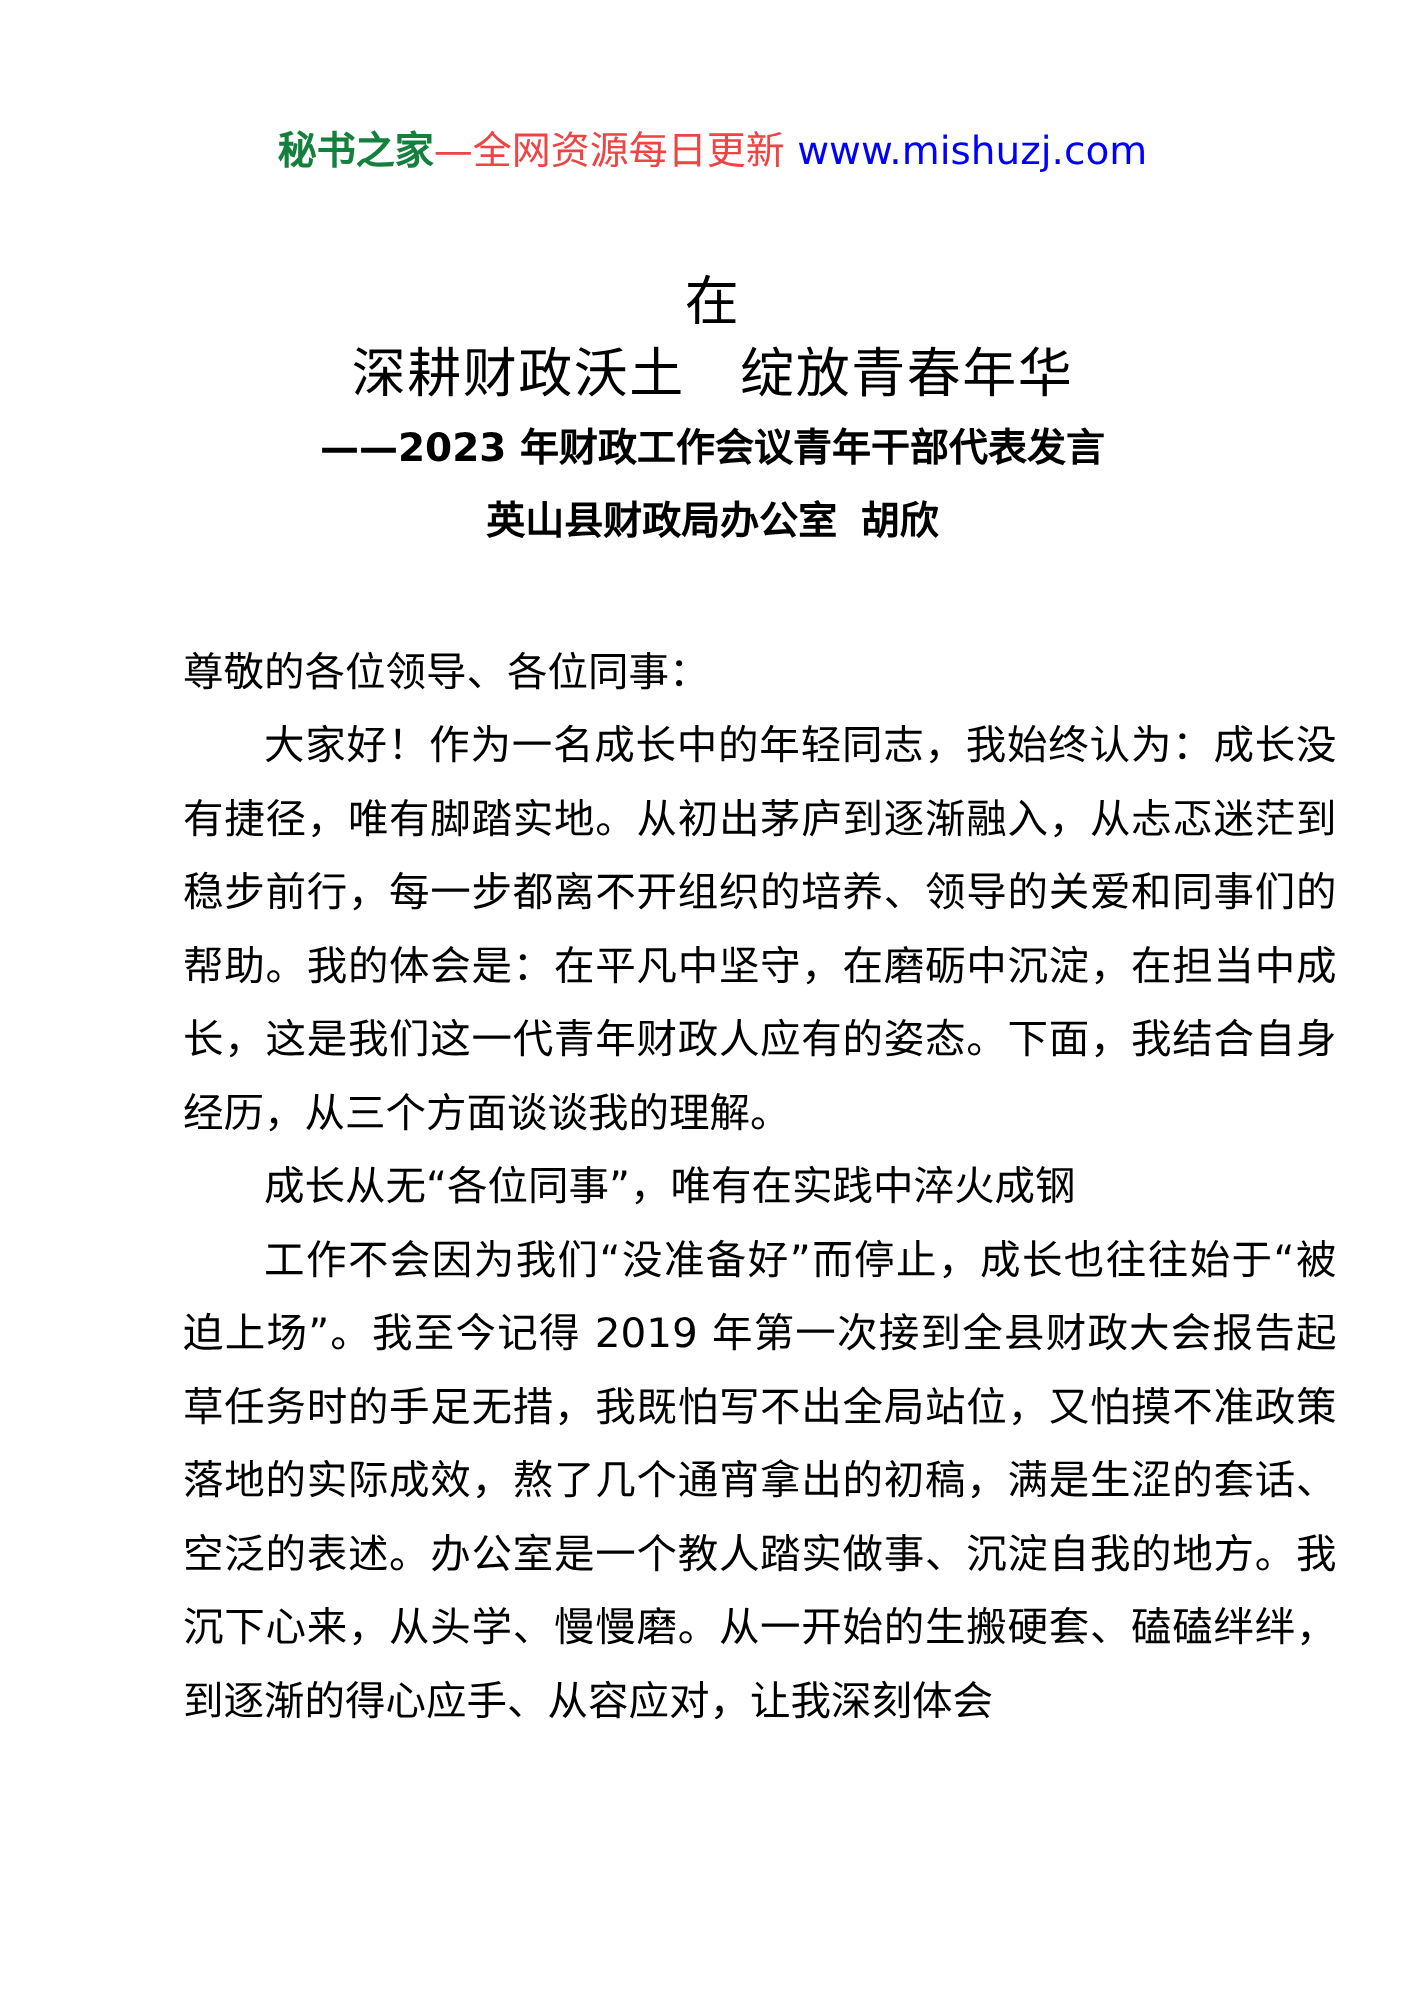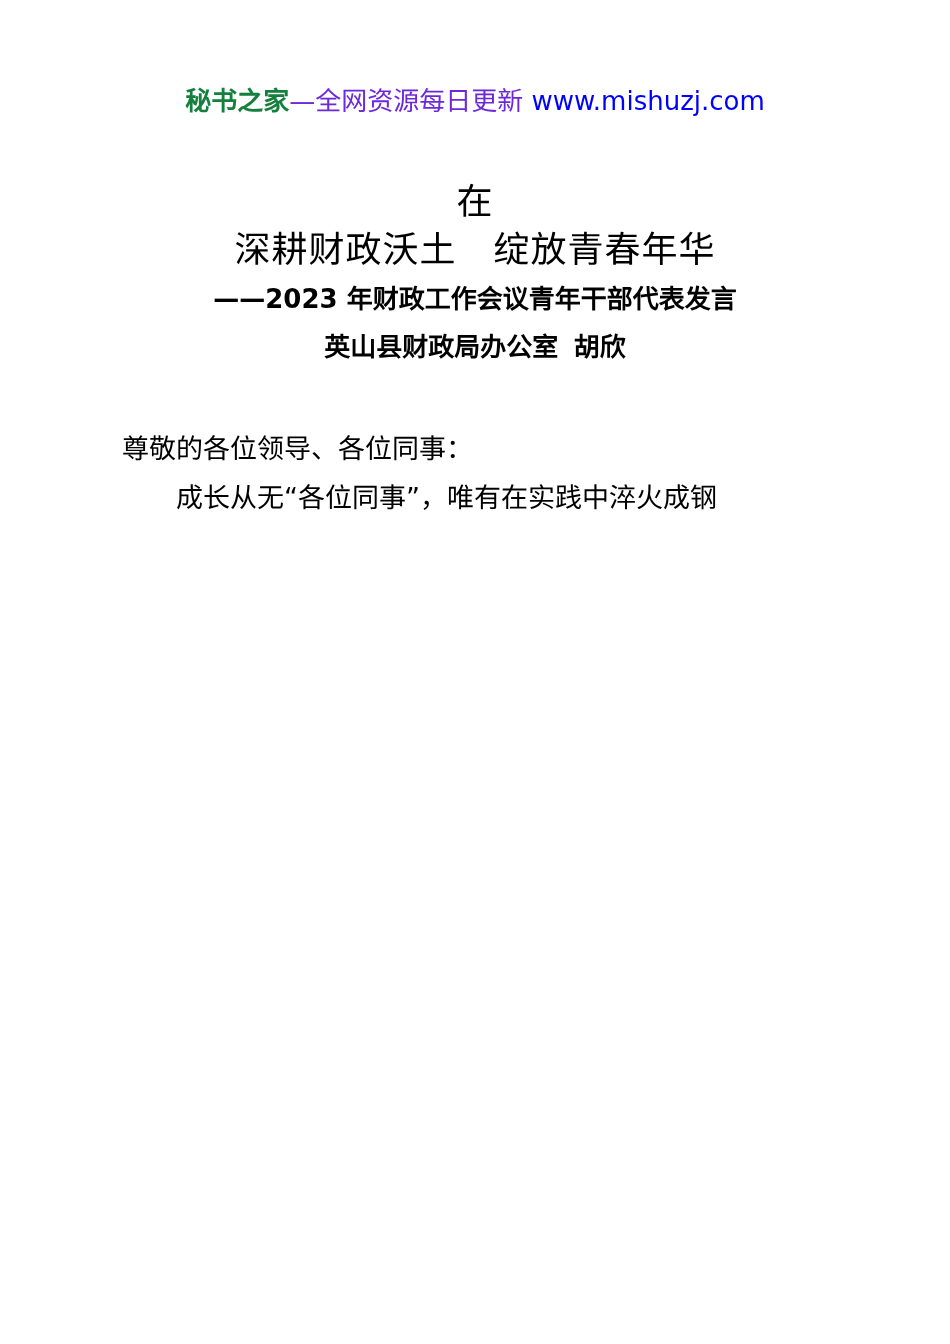--- a/index.html
+++ b/index.html
@@ -19,21 +19,21 @@
     text-align: center;
     font-size: 26px;
     line-height: 30px;
     white-space: nowrap;
   }
   .brand-text {
     color: #15803d;
     font-weight: bold;
   }
   .header-separator {
-    color: #6d28d9;
+    color: #ef4444;
     font-weight: normal;
   }
   .site-url {
     color: #0000ff;
     font-weight: normal;
     text-decoration: none;
   }
   .doc-title {
     margin-top: 62px;
     text-align: center;
@@ -79,16 +79,18 @@
     <div>在</div>
     <div>深耕财政沃土　绽放青春年华</div>
   </div>
 
   <div class="doc-subtitle">——2023 年财政工作会议青年干部代表发言</div>
 
   <div class="doc-byline">英山县财政局办公室 胡欣</div>
 
   <div class="doc-body">
     <p>尊敬的各位领导、各位同事：</p>
+    <p class="indent">大家好！作为一名成长中的年轻同志，我始终认为：成长没有捷径，唯有脚踏实地。从初出茅庐到逐渐融入，从忐忑迷茫到稳步前行，每一步都离不开组织的培养、领导的关爱和同事们的帮助。我的体会是：在平凡中坚守，在磨砺中沉淀，在担当中成长，这是我们这一代青年财政人应有的姿态。下面，我结合自身经历，从三个方面谈谈我的理解。</p>
     <p class="indent">成长从无“各位同事”，唯有在实践中淬火成钢</p>
+    <p class="indent">工作不会因为我们“没准备好”而停止，成长也往往始于“被迫上场”。我至今记得 2019 年第一次接到全县财政大会报告起草任务时的手足无措，我既怕写不出全局站位，又怕摸不准政策落地的实际成效，熬了几个通宵拿出的初稿，满是生涩的套话、空泛的表述。办公室是一个教人踏实做事、沉淀自我的地方。我沉下心来，从头学、慢慢磨。从一开始的生搬硬套、磕磕绊绊，到逐渐的得心应手、从容应对，让我深刻体会</p>
   </div>
 
 </div>
 
 </body></html>

